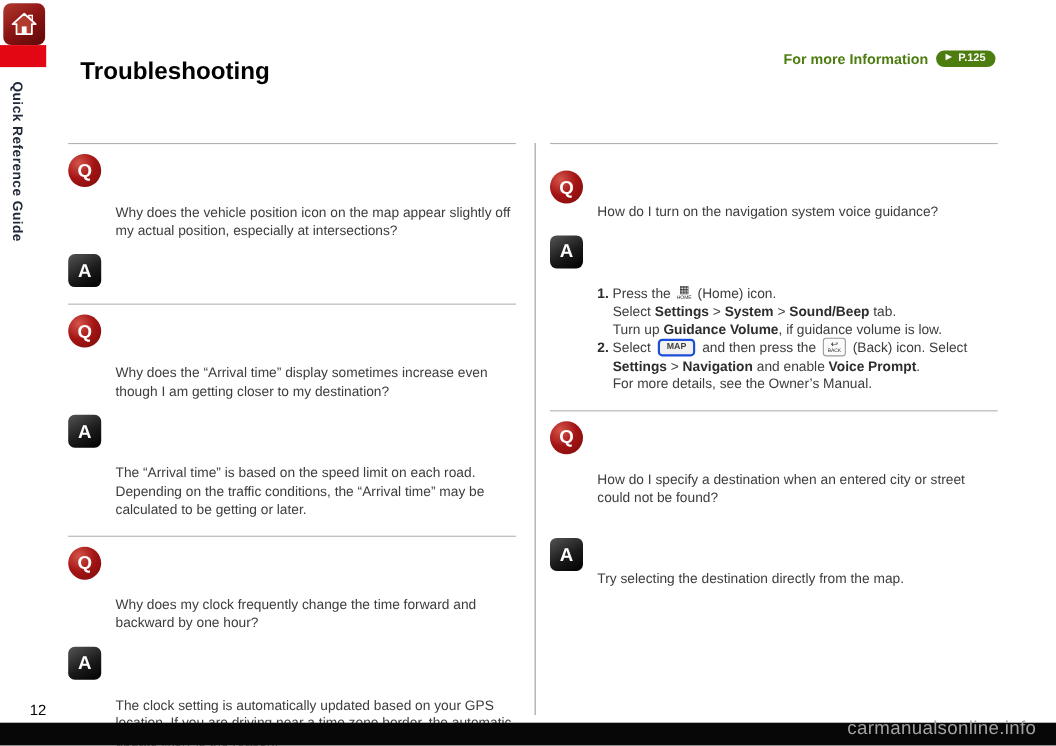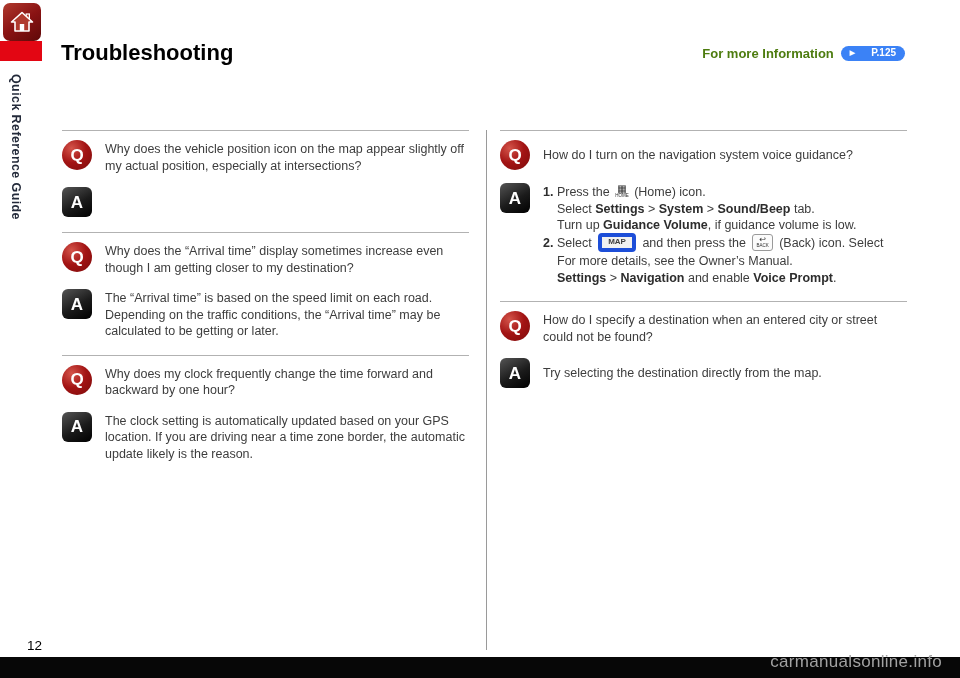--- a/index.html
+++ b/index.html
@@ -13,53 +13,53 @@
   .red-tab{position:absolute;left:0;top:41px;width:42px;height:20px;background:#e30613;}
 
   
   .sidebar-label{position:absolute;left:9px;top:74px;writing-mode:vertical-rl;
                  font-size:12.5px;font-weight:bold;color:#232a3a;letter-spacing:.4px;}
 
   
   .title{position:absolute;left:61px;top:40px;font-size:22px;font-weight:bold;color:#000;}
   .more-info{position:absolute;top:46px;right:55px;display:flex;align-items:center;gap:7px;}
   .more-info .label{font-weight:bold;font-size:13px;color:#4d7c0f;}
-  .badge{background:#3b82f6;color:#fff;border-radius:9px;padding:2px 9px 3px;
-         font-size:10px;font-weight:bold;display:inline-flex;align-items:center;gap:16px;line-height:1;}
+  .badge{background:#4d7c0f;color:#fff;border-radius:9px;padding:2px 9px 3px;
+         font-size:10px;font-weight:bold;display:inline-flex;align-items:center;gap:6px;line-height:1;}
   .badge .arrow{font-size:7px;position:relative;top:-0.5px;}
 
   
   .divider{position:absolute;left:486px;top:130px;width:1px;height:520px;background:#9a9a9a;}
   .col{position:absolute;top:130px;width:407px;}
   .col.left{left:62px;}
   .col.right{left:500px;}
 
   .qa-group{border-top:1px solid #b2b2b2;padding-top:9px;}
   .qa-row{display:flex;gap:13px;align-items:flex-start;}
   .qa-row.q{margin-bottom:13px;}
   .qa-row.a{margin-bottom:15px;}
   .qa-row.vcenter{align-items:center;}
   .badge-icon{width:30px;height:30px;flex:0 0 30px;display:flex;align-items:center;justify-content:center;
               color:#fff;font-weight:bold;font-size:17px;line-height:1;}
   .q-icon{border-radius:50%;
           background:radial-gradient(circle at 32% 28%, #d4544a 0%, #a31414 48%, #7c0b0b 100%);}
   .a-icon{border-radius:6px;
           background:linear-gradient(150deg,#555 0%,#1b1b1b 55%,#000 100%);}
-  .qa-text{font-size:12.5px;line-height:1.32;color:#3d3d3d;padding-top:1px;max-width:364px;}
+  .qa-text{font-size:12.5px;line-height:1.32;color:#3d3d3d;padding-top:1px;max-width:364px;margin-top:44px;}
   .qa-row.vcenter .qa-text{padding-top:0;}
   .b{font-weight:bold;color:#2d2d2d;}
   .rich-line{min-height:16px;}
   .rich-line.indent{padding-left:14px;}
 
   
   .inline-icon{display:inline-flex;vertical-align:middle;}
   .icon-home{flex-direction:column;align-items:center;line-height:1;margin:0 2px;position:relative;top:-1px;}
   .icon-home .glyph{font-size:10px;color:#2e2e2e;}
   .icon-home .caption{font-size:4.5px;color:#2e2e2e;}
-  .icon-map{background:#f1f1f1;border:4px solid #1d4ed8;border-radius:4px;padding:1px 6px 2px;
+  .icon-map{background:#f1f1f1;border:2px solid #1d4ed8;border-radius:4px;padding:1px 6px 2px;
             margin:0 3px;align-items:center;position:relative;top:-1px;}
   .icon-map .caption{font-size:8px;font-weight:bold;color:#3f3f3f;line-height:1.1;}
   .icon-back{flex-direction:column;align-items:center;line-height:1;margin:0 3px;
              border:1px solid #9a9a9a;border-radius:3px;background:#fbfbfb;padding:1px 3px;position:relative;top:-1px;}
   .icon-back .glyph{font-size:8px;color:#2e2e2e;}
   .icon-back .caption{font-size:4.5px;color:#2e2e2e;}
 
   
   .page-number{position:absolute;left:27px;bottom:25px;font-size:13.5px;font-weight:normal;color:#000;}
   .bottom-band{position:absolute;left:0;bottom:0;width:100%;height:21px;background:#070707;}
@@ -75,21 +75,21 @@
     <svg width="24" height="22" viewBox="0 0 24 22">
       <rect x="16.2" y="3" width="3.2" height="6" fill="#b03a2e" stroke="#ffffff" stroke-width="1.2"></rect>
       <path d="M12 1.5 L22.5 11 H19 V20 H5 V11 H1.5 Z" fill="#b03a2e" stroke="#ffffff" stroke-width="1.6" stroke-linejoin="round"></path>
       <rect x="9.8" y="13" width="4.4" height="7" fill="#ffffff"></rect>
     </svg>
   </div>
   <div class="red-tab"></div>
 
   <div class="sidebar-label">Quick Reference Guide</div>
 
-  <h1 class="title" style="margin:0;">Troubleshooting</h1>
+  <h1 class="title" style="margin:12px;">Troubleshooting</h1>
   <div class="more-info">
     <span class="label">For more Information</span>
     <span class="badge">
       <span class="arrow">▶</span>
       <span>P.125</span>
     </span>
   </div>
 
   <div class="divider"></div>
 
@@ -160,22 +160,22 @@
                 <span class="caption">HOME</span>
               </span><span> (Home) icon.</span></div>
             <div class="rich-line indent"><span>Select </span><span class="b">Settings</span><span> &gt; </span><span class="b">System</span><span> &gt; </span><span class="b">Sound/Beep</span><span> tab.</span></div>
             <div class="rich-line indent"><span>Turn up </span><span class="b">Guidance Volume</span><span>, if guidance volume is low.</span></div>
             <div class="rich-line"><span class="b">2.</span><span> Select </span><span class="inline-icon icon-map">
                 <span class="caption">MAP</span>
               </span><span> and then press the </span><span class="inline-icon icon-back">
                 <span class="glyph">↩</span>
                 <span class="caption">BACK</span>
               </span><span> (Back) icon. Select</span></div>
+            <div class="rich-line indent"><span class="b">Settings</span><span> &gt; </span><span class="b">Navigation</span><span> and enable </span><span class="b">Voice Prompt</span><span>.</span></div>
             <div class="rich-line indent"><span>For more details, see the Owner’s Manual.</span></div>
-            <div class="rich-line indent"><span class="b">Settings</span><span> &gt; </span><span class="b">Navigation</span><span> and enable </span><span class="b">Voice Prompt</span><span>.</span></div>
           </div>
       </div>
     </div>
 
     <div class="qa-group">
       <div class="qa-row q">
         <div class="badge-icon q-icon">
             <span>Q</span>
           </div>
         <div class="qa-text">How do I specify a destination when an entered city or street could not be found?</div>

